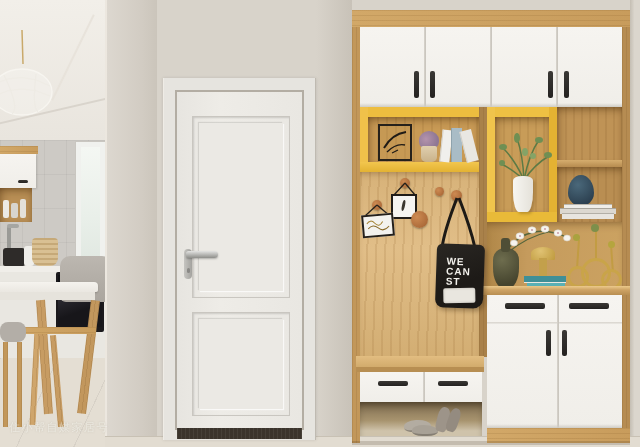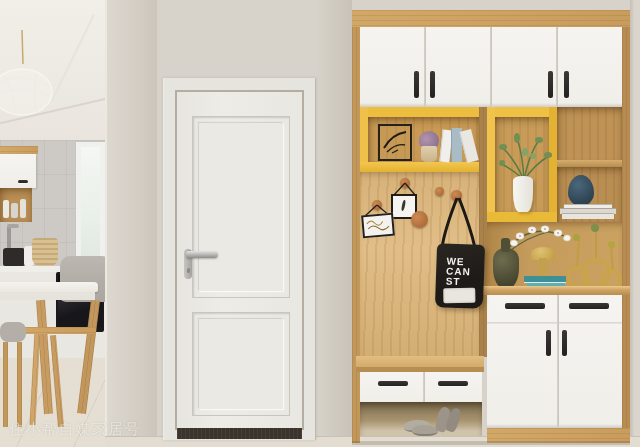--- a/index.html
+++ b/index.html
@@ -7,21 +7,21 @@
   .a{position:absolute;}
   .wood-h{background-color:#cda263;background-image:repeating-linear-gradient(180deg,rgba(120,80,30,.14) 0 1px,transparent 1px 5px),linear-gradient(90deg,#d2a868,#c89c5c);}
   .wood-v{background-color:#c2975a;background-image:repeating-linear-gradient(90deg,rgba(110,75,30,.15) 0 1px,transparent 1px 4px);}
   .white-face{background:linear-gradient(180deg,#f6f4f0,#f0eee9);}
   .handle{background:linear-gradient(180deg,#3a3835,#242220);border-radius:2px;box-shadow:0 1px 1px rgba(255,255,255,.4);}
   .knob{border-radius:50%;background:radial-gradient(circle at 35% 35%,#cd8a52,#a05f30);box-shadow:0 1px 2px rgba(0,0,0,.35);}
   .seam-v{width:2px;background:linear-gradient(90deg,#d8d4cd,#c6c2ba);}
   .shelf-shadow{box-shadow:inset 0 7px 9px -5px rgba(70,40,10,.55),inset 7px 0 9px -6px rgba(70,40,10,.4),inset -4px 0 6px -4px rgba(70,40,10,.25);}
   .bevel-outer{border:1px solid #c9c6c0;box-shadow:inset 1px 1px 2px rgba(0,0,0,.14);}
   .bevel-inner{position:absolute;inset:6px;background:#ebe9e4;box-shadow:-1px -1px 1px rgba(0,0,0,.10),1px 1px 1px rgba(255,255,255,.7);}
-  .watermark{font-size:15px;letter-spacing:1.5px;color:rgba(252,251,246,.55);text-shadow:0 0 2px rgba(120,110,90,.25);}
+  .watermark{font-size:11px;letter-spacing:1.5px;color:rgba(252,251,246,.55);text-shadow:0 0 2px rgba(120,110,90,.25);}
   .bagtxt{color:#f3f1ec;font-weight:700;font-size:10px;line-height:10px;letter-spacing:1px;}
 </style>
 </head>
 <body>
 
 <div class="scene">
 
   <div class="a" style="left:0;top:0;width:105px;height:447px;overflow:hidden;background:#d3cfc8;">
     <div class="a" style="left:0;top:0;width:105px;height:140px;background:linear-gradient(180deg,#f2efe9,#e9e5de);"></div>
     <div class="a" style="left:-6px;top:110px;width:118px;height:2px;background:#d9d4cc;transform:rotate(-13deg);"></div>

